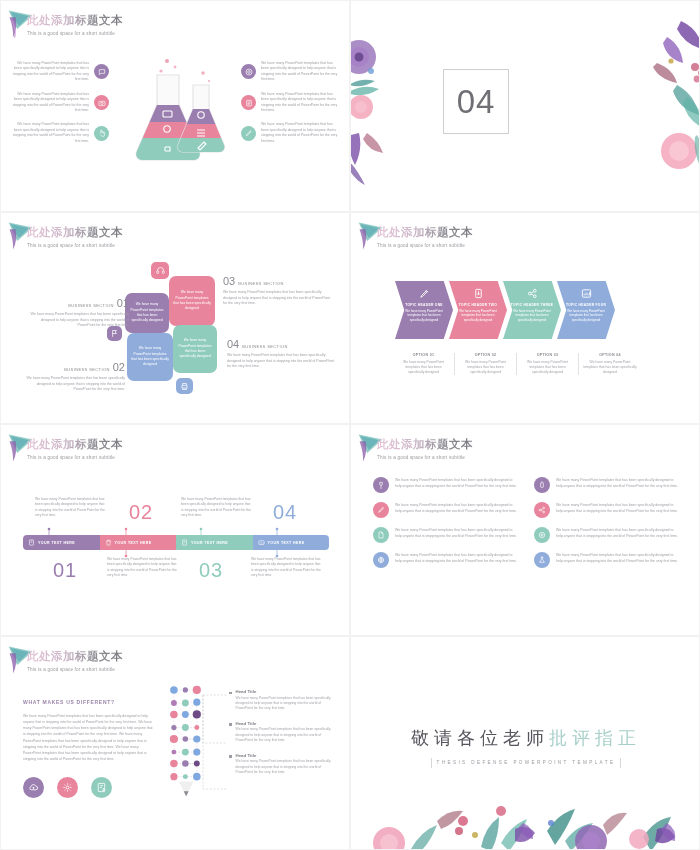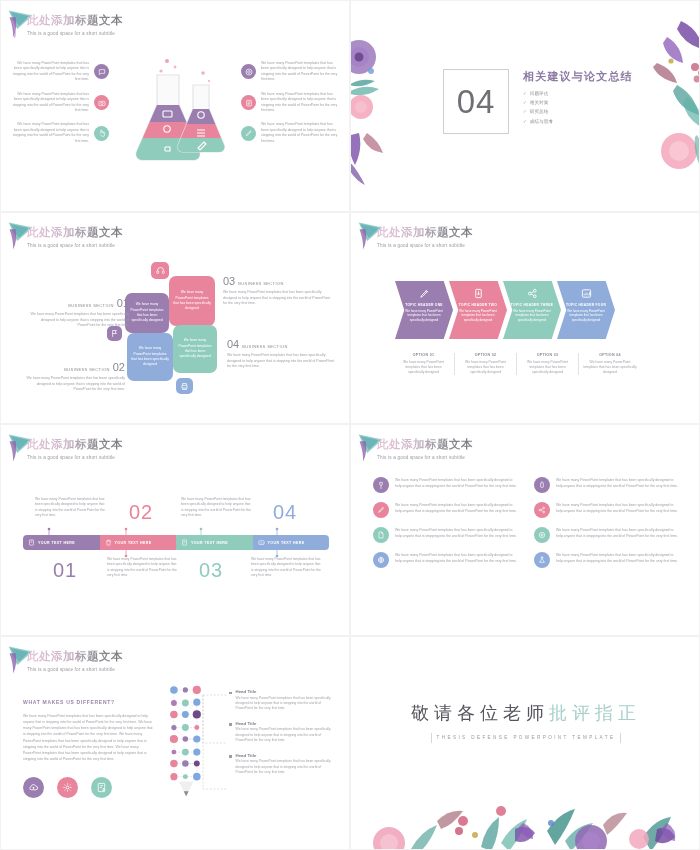--- a/index.html
+++ b/index.html
@@ -124,21 +124,21 @@
   .wmd-ic .c svg { width: 11px; height: 11px; }
   .dna { position: absolute; left: 168px; top: 44px; width: 36px; height: 116px; }
   .heads { position: absolute; left: 228px; top: 52px; width: 108px; }
   .head-it { margin-bottom: 9px; display: flex; gap: 4px; }
   .head-dot { width: 2.5px; height: 2.5px; background: #9c9ca3; margin-top: 2.5px; flex: none; }
   .head-t { font-size: 4.4px; font-weight: bold; color: #7e7e86; }
   .head-b { font-size: 3.4px; line-height: 1.6; color: #a3a3aa; margin-top: 1.5px; }
 
   
   .ty-wrap { position: absolute; left: 0; top: 64px; width: 350px; text-align: center; }
-  .ty-main { font-size: 18px; letter-spacing: 5px; font-family: "Liberation Serif", serif; }
+  .ty-main { font-size: 18px; letter-spacing: 5px; font-family: "Liberation Serif", serif; margin-top: 25px; }
   .ty-a { color: #55555c; }
   .ty-b { color: #a8cfc9; }
   .ty-sub {
     display: inline-block; margin-top: 5px; padding: 2.5px 5px;
     border-left: 1px solid #d6d6da; border-right: 1px solid #d6d6da;
     font-size: 4.6px; letter-spacing: 2.4px; color: #9b9ba2;
   }
   .flowers { position: absolute; left: 0; bottom: -4px; width: 350px; height: 62px; }
 </style>
 </head>
@@ -287,39 +287,20 @@
       <path d="M40 70 Q58 80 62 100 Q42 94 36 76 Z" fill="#4f9d98" opacity=".75"></path>
       <path d="M50 82 Q66 94 68 114 Q50 106 46 88 Z" fill="#63b3a6" opacity=".7"></path>
       <circle cx="42" cy="136" r="18" fill="#f4a6bc" opacity=".85"></circle>
       <circle cx="42" cy="136" r="10" fill="#f9c8d5" opacity=".9"></circle>
       <path d="M60 120 Q70 136 66 156 Q56 140 58 122 Z" fill="#5aa79c" opacity=".6"></path>
       <circle cx="34" cy="46" r="2.6" fill="#c2a23f" opacity=".8"></circle>
     </svg>
 
     <div class="sec-wrap">
       <div class="sec-num">04</div>
-      <div>
-        <div class="sec-h">相关建议与论文总结</div>
-        <div class="sec-li">
-          <span class="chk">✓</span>
-          <span>问题评估</span>
-        </div>
-        <div class="sec-li">
-          <span class="chk">✓</span>
-          <span>相关对策</span>
-        </div>
-        <div class="sec-li">
-          <span class="chk">✓</span>
-          <span>研究总结</span>
-        </div>
-        <div class="sec-li">
-          <span class="chk">✓</span>
-          <span>成绩与思考</span>
-        </div>
-      </div>
     </div>
   </div>
 
   <div class="slide">
     <svg class="leaf" viewBox="0 0 40 40">
       <path d="M2 4 L30 10 L12 26 Z" fill="#7fc3bd" opacity=".85"></path>
       <path d="M4 6 L26 11 L14 22 Z" fill="#5aa9b5" opacity=".7"></path>
       <path d="M3 12 Q8 26 7 36 Q13 24 10 12 Z" fill="#8a5ba8" opacity=".75"></path>
     </svg>
     <div class="s-head">

